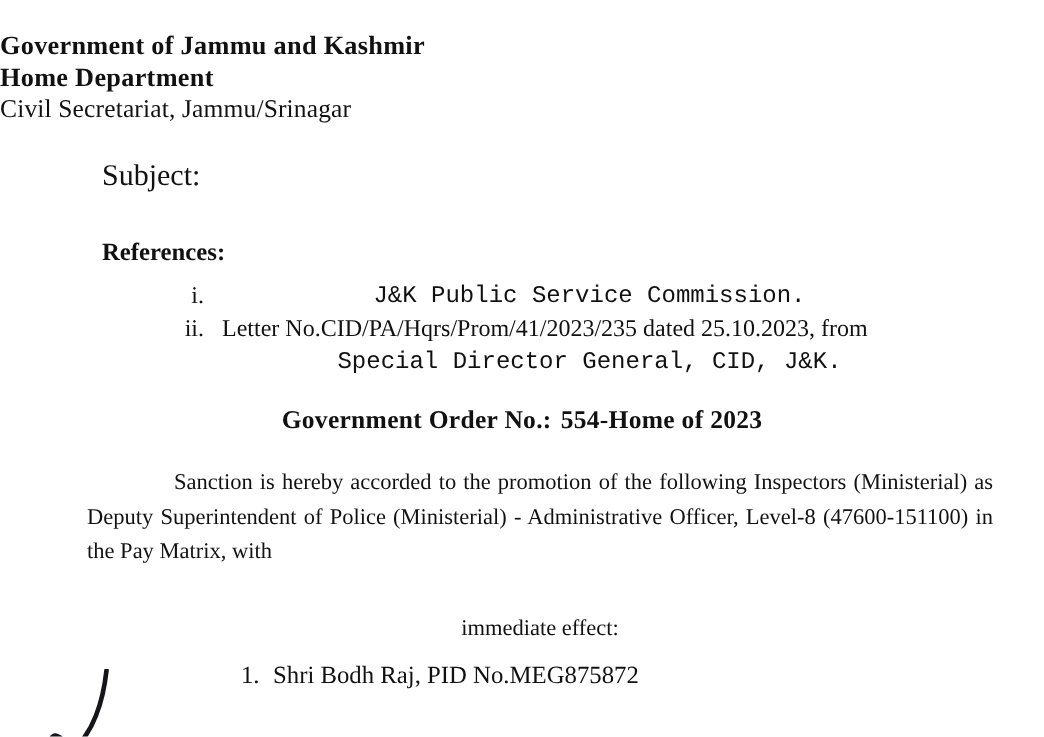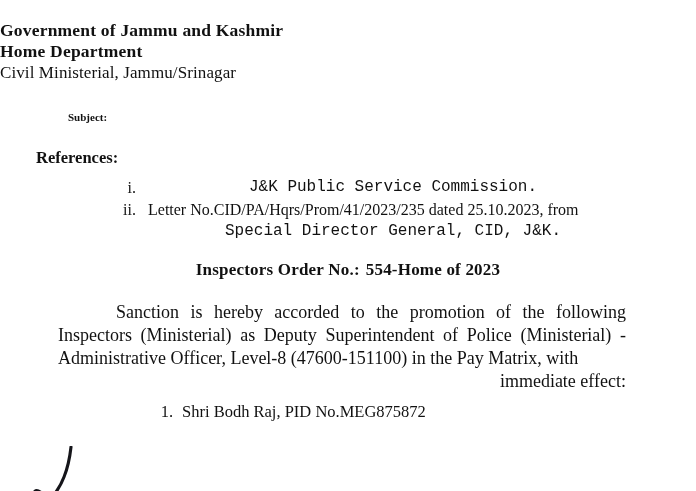--- a/index.html
+++ b/index.html
@@ -44,22 +44,22 @@
 
   
   .subject-block {
     display: flex;
     align-items: flex-start;
     margin: 23px 0 0 0;
     padding-left: 68px;
     padding-right: 58px;
   }
   .subject-label {
-    font-weight: bold;
-    font-size: 11px;
+    font-weight: normal;
+    font-size: 20px;
     line-height: 21.5px;
     flex: 0 0 auto;
     width: 92px;
   }
   .subject-text {
     font-weight: bold;
     font-size: 16.5px;
     line-height: 21.5px;
     text-align: justify;
     flex: 1 1 auto;
@@ -67,22 +67,22 @@
   .subject-text .lastline {
     display: block;
     text-align: left;
   }
 
   
   .references-heading {
     font-weight: bold;
     font-size: 16.5px;
     line-height: 21px;
-    margin-top: 18px;
-    padding-left: 36px;
+    margin-top: 28px;
+    padding-left: 68px;
   }
   .ref-list {
     margin-top: 9px;
     padding-left: 0;
   }
   .ref-item {
     display: flex;
     align-items: flex-start;
     padding-right: 58px;
     margin-bottom: 1px;
@@ -129,30 +129,31 @@
     padding-left: 46px;
   }
   .order-dated .val {
     margin-left: 9px;
   }
 
   
   .body-para {
     margin-top: 20px;
     padding-left: 58px;
-    padding-right: 70px;
-    font-size: 18px;
+    padding-right: 34px;
+    font-size: 15px;
     line-height: 23px;
     text-align: justify;
     text-indent: 58px;
   }
   .body-para .lastline {
     display: block;
-    text-align: right;
+    text-align: center;
     text-indent: 0;
+    margin-top: 28px;
   }
 
   
   .name-list {
     margin-top: 8px;
     padding-left: 0;
   }
   .name-item {
     display: flex;
     align-items: flex-start;
@@ -183,21 +184,21 @@
   }
 </style>
 </head>
 <body>
 
 <div class="page">
 
   <div class="masthead">
     <div class="line1">Government of Jammu and Kashmir</div>
     <div class="line2">Home Department</div>
-    <div class="line3">Civil Ministerial, Jammu/Srinagar</div>
+    <div class="line3">Civil Secretariat, Jammu/Srinagar</div>
   </div>
 
   <div class="subject-block">
     <div class="subject-label">Subject:</div>
   </div>
 
   <div class="references-heading">References:</div>
   <div class="ref-list">
 
     <div class="ref-item">
@@ -206,21 +207,21 @@
     </div>
 
     <div class="ref-item">
       <div class="ref-num">ii.</div>
       <div class="ref-text"><span>Letter No.CID/PA/Hqrs/Prom/41/2023/235 dated 25.10.2023, from</span><span class="lastline">Special Director General, CID, J&amp;K.</span></div>
     </div>
 
   </div>
 
   <div class="order-block">
-    <div class="order-line"><span>Inspectors Order No.:</span><span class="val">554-Home of 2023</span></div>
+    <div class="order-line"><span>Government Order No.:</span><span class="val">554-Home of 2023</span></div>
   </div>
 
   <div class="body-para"><span>Sanction is hereby accorded to the promotion of the following Inspectors (Ministerial) as Deputy Superintendent of Police (Ministerial) - Administrative Officer, Level-8 (47600-151100) in the Pay Matrix, with</span><span class="lastline">immediate effect:</span></div>
 
   <div class="name-list">
     <div class="name-item">
       <div class="name-num">1.</div>
       <div class="name-text">Shri Bodh Raj, PID No.MEG875872</div>
     </div>
 

